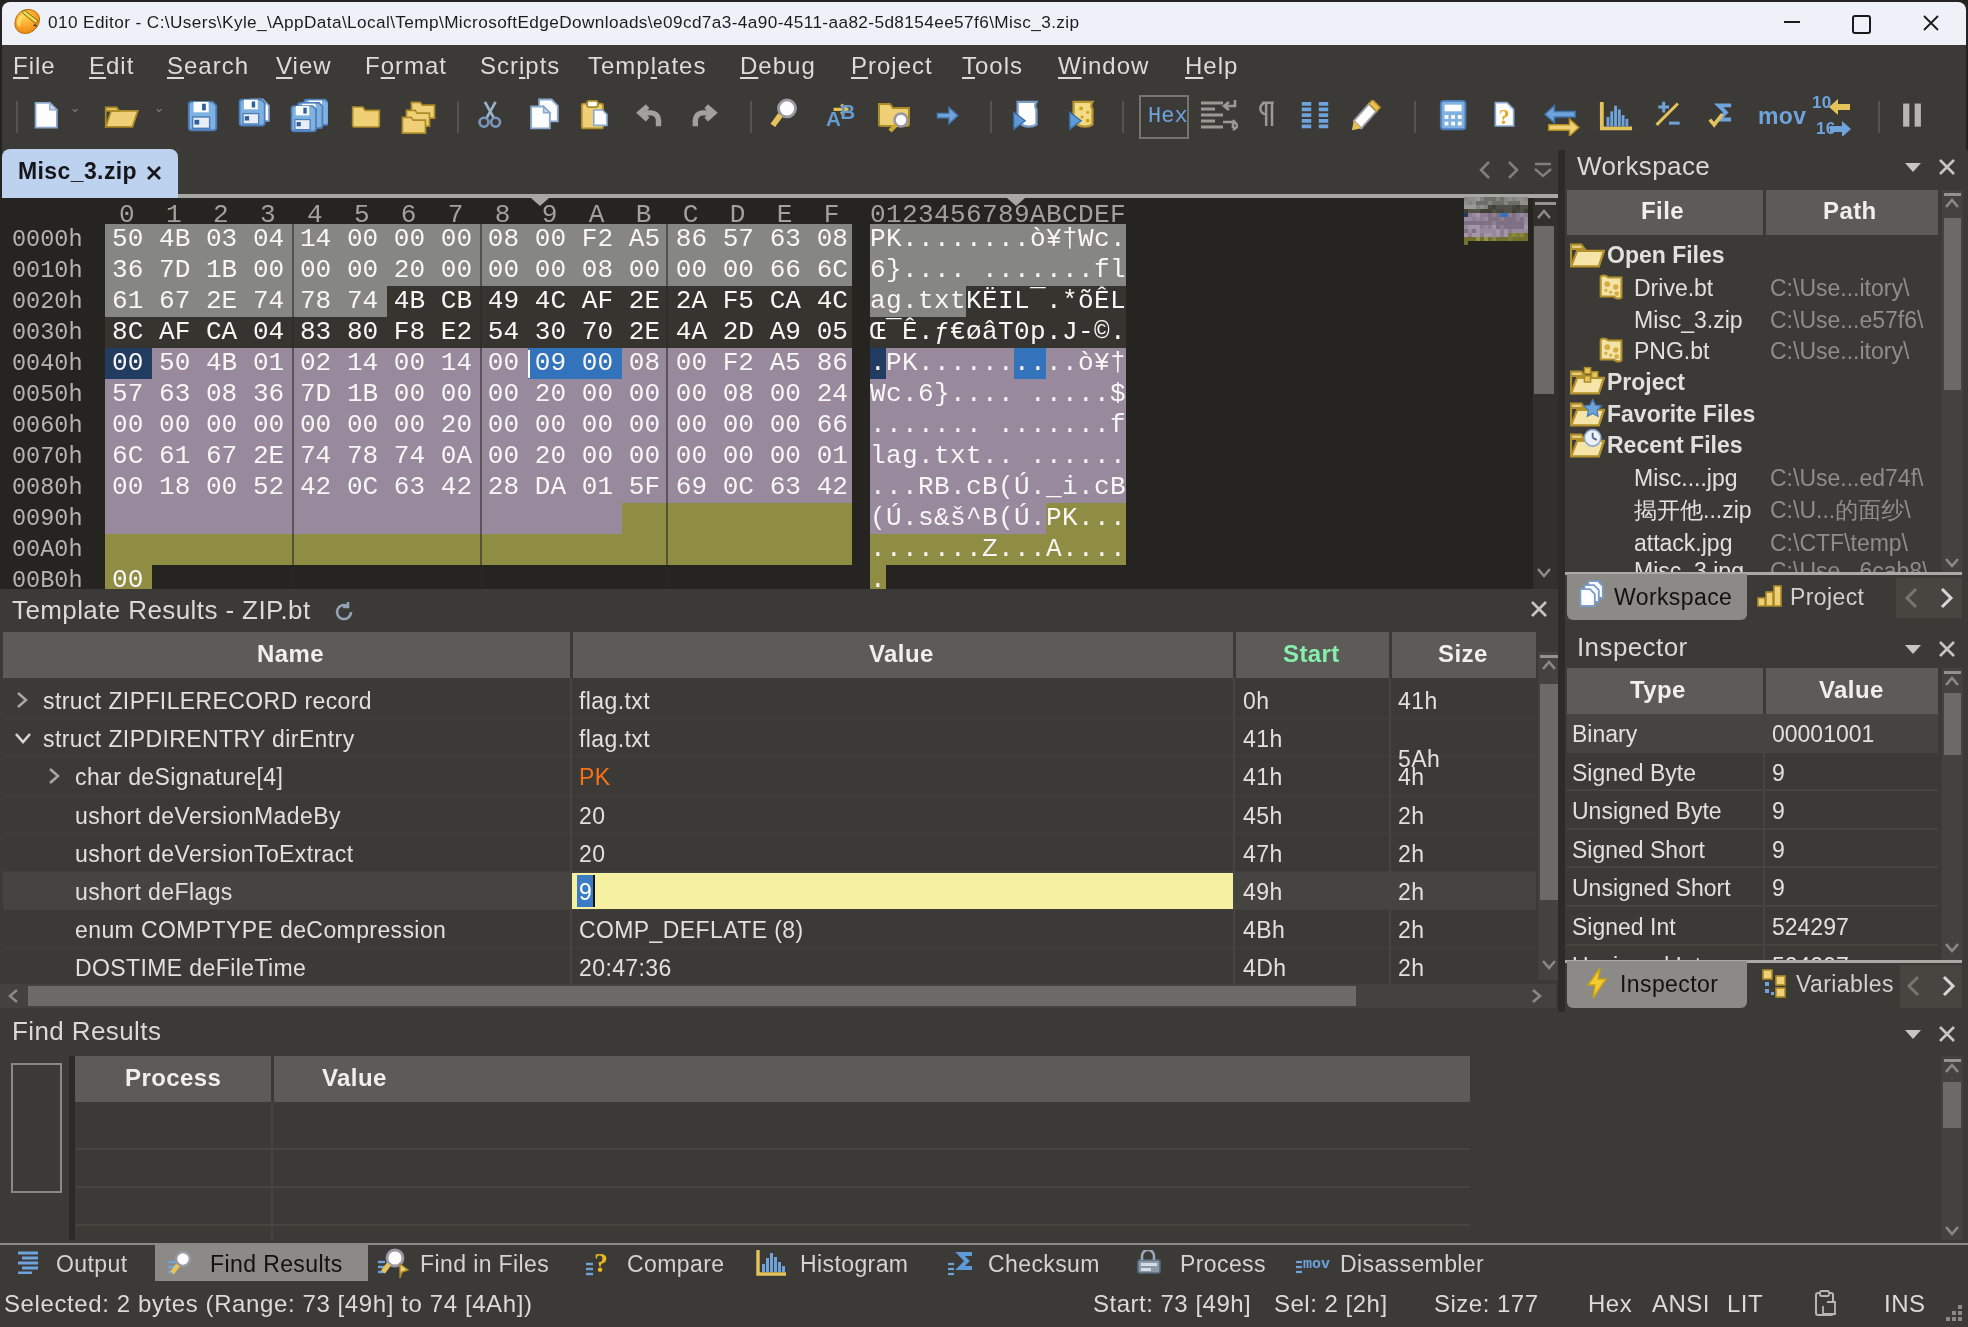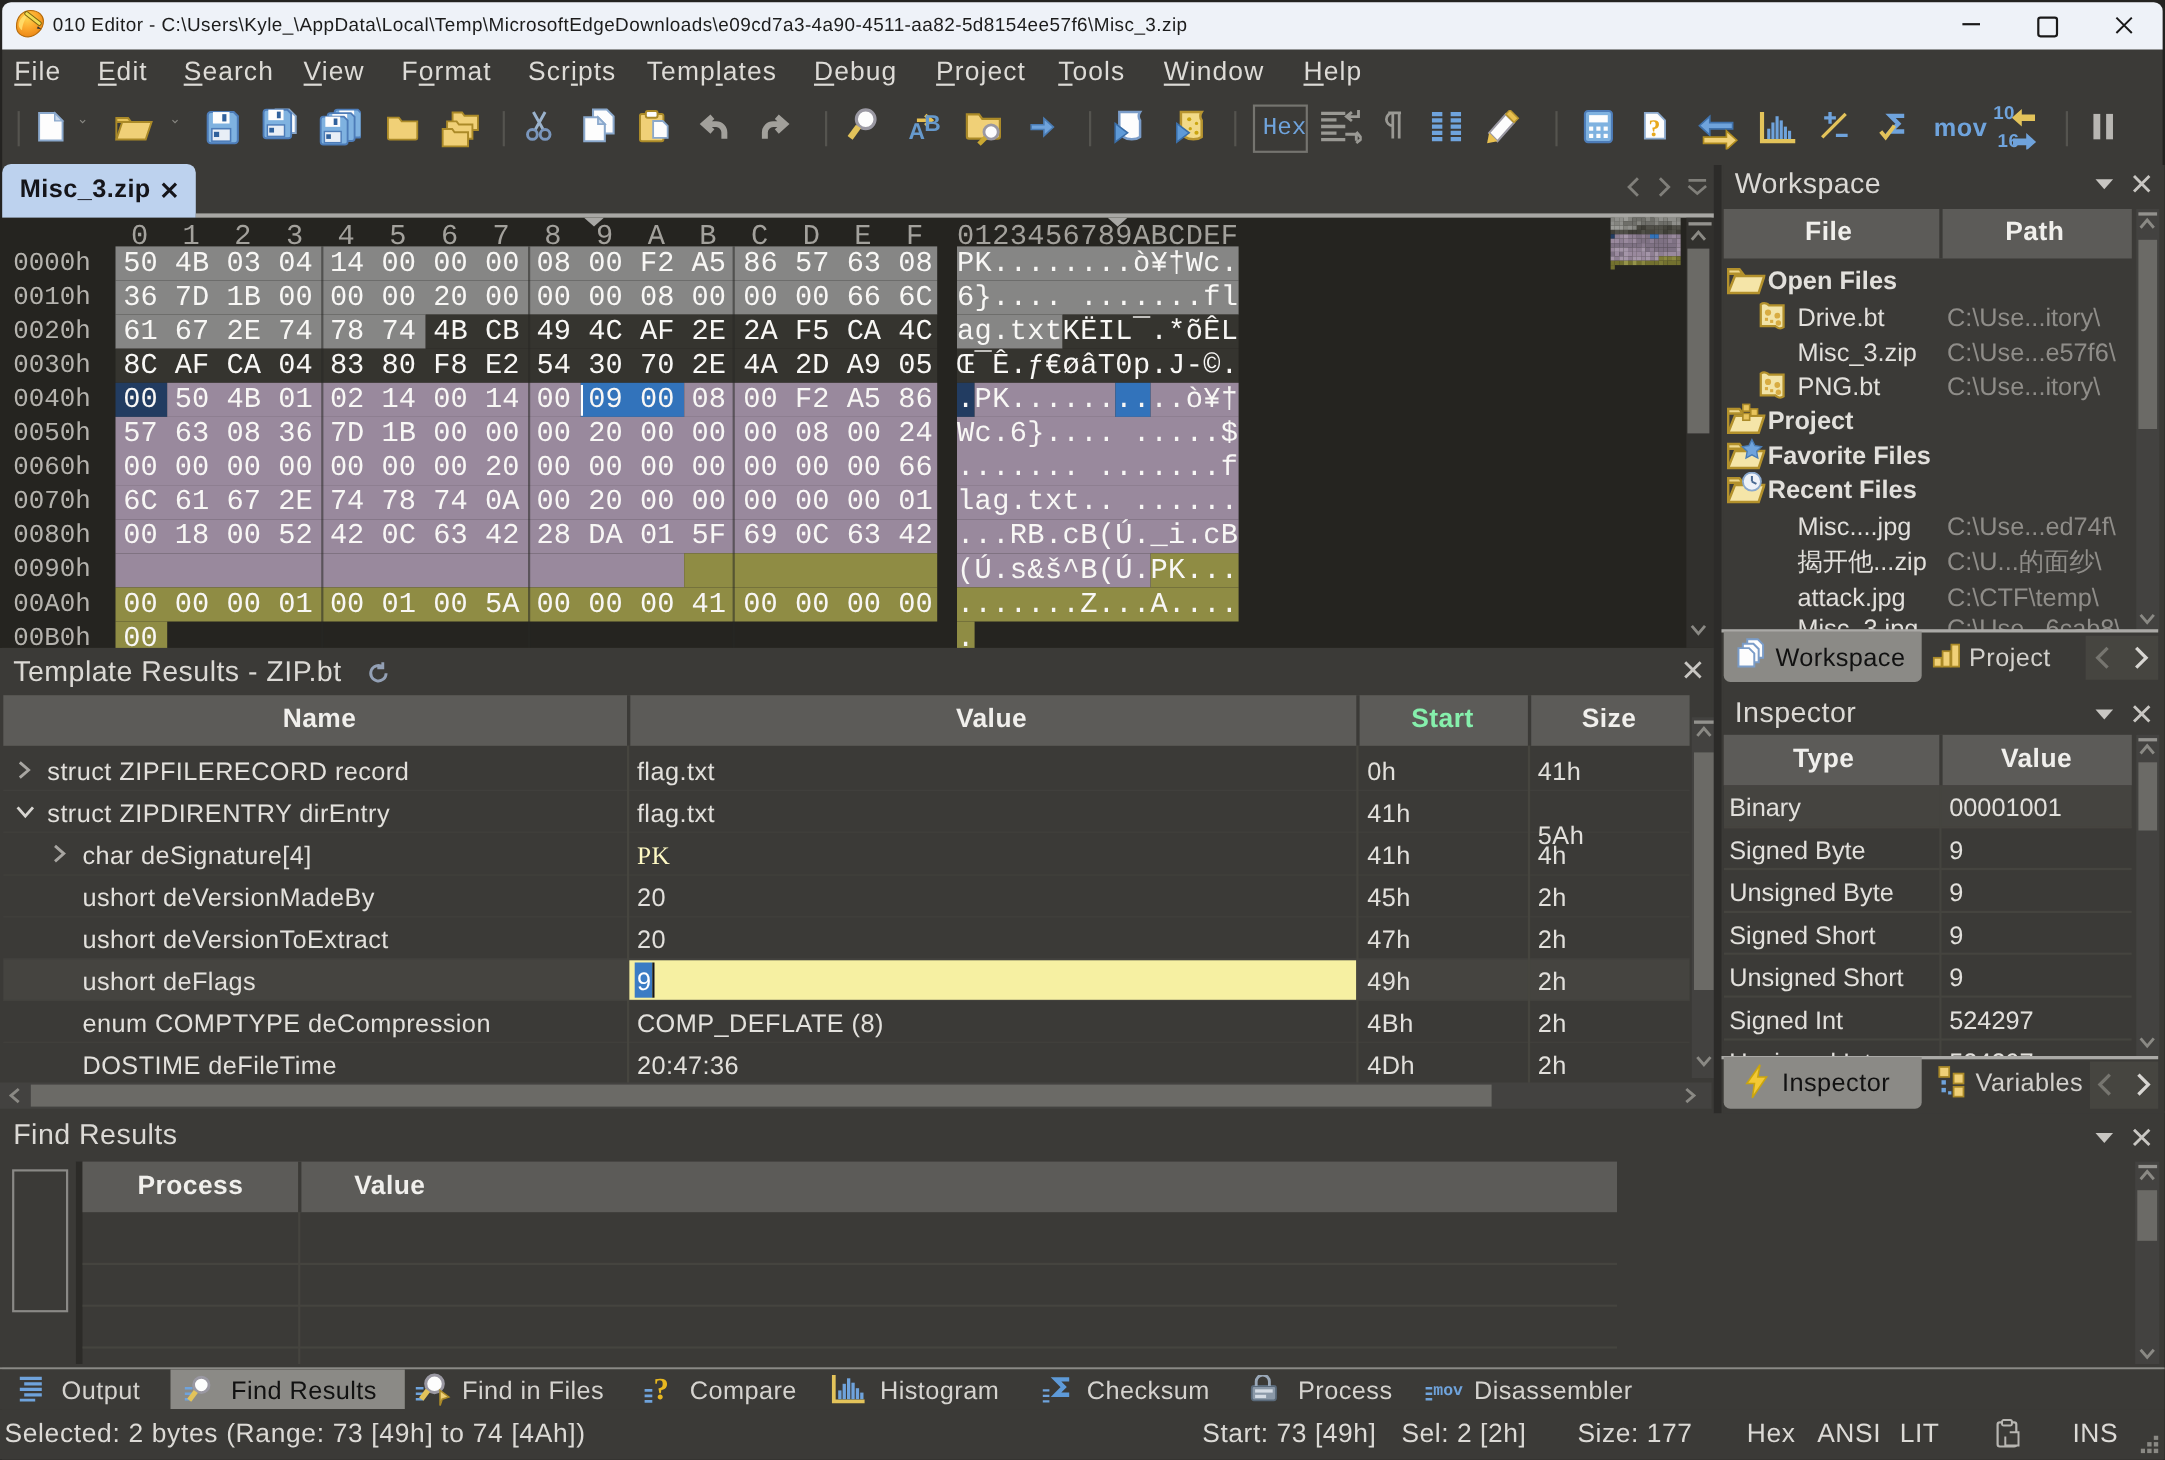--- a/index.html
+++ b/index.html
@@ -323,21 +323,20 @@
 <div style="position:absolute;left:870px;top:410px;font-family:'Liberation Mono',monospace;font-size:26.1px;color:#f8f7f5;font-weight:normal;white-space:pre;letter-spacing:0.333px;line-height:31px;">....... .......f</div>
 <div style="position:absolute;left:12px;top:441px;font-family:'Liberation Mono',monospace;font-size:23.5px;color:#b5b3ae;font-weight:normal;white-space:pre;line-height:31px;">0070h</div>
 <div style="position:absolute;left:112px;top:441px;font-family:'Liberation Mono',monospace;font-size:26.1px;color:#f8f7f5;font-weight:normal;white-space:pre;line-height:31px;">6C 61 67 2E 74 78 74 0A 00 20 00 00 00 00 00 01</div>
 <div style="position:absolute;left:870px;top:441px;font-family:'Liberation Mono',monospace;font-size:26.1px;color:#f8f7f5;font-weight:normal;white-space:pre;letter-spacing:0.333px;line-height:31px;">lag.txt.. ......</div>
 <div style="position:absolute;left:12px;top:472px;font-family:'Liberation Mono',monospace;font-size:23.5px;color:#b5b3ae;font-weight:normal;white-space:pre;line-height:31px;">0080h</div>
 <div style="position:absolute;left:112px;top:472px;font-family:'Liberation Mono',monospace;font-size:26.1px;color:#f8f7f5;font-weight:normal;white-space:pre;line-height:31px;">00 18 00 52 42 0C 63 42 28 DA 01 5F 69 0C 63 42</div>
 <div style="position:absolute;left:870px;top:472px;font-family:'Liberation Mono',monospace;font-size:26.1px;color:#f8f7f5;font-weight:normal;white-space:pre;letter-spacing:0.333px;line-height:31px;">...RB.cB(Ú._i.cB</div>
 <div style="position:absolute;left:12px;top:503px;font-family:'Liberation Mono',monospace;font-size:23.5px;color:#b5b3ae;font-weight:normal;white-space:pre;line-height:31px;">0090h</div>
 <div style="position:absolute;left:870px;top:503px;font-family:'Liberation Mono',monospace;font-size:26.1px;color:#f8f7f5;font-weight:normal;white-space:pre;letter-spacing:0.333px;line-height:31px;">(Ú.s&amp;š^B(Ú.PK...</div>
 <div style="position:absolute;left:12px;top:534px;font-family:'Liberation Mono',monospace;font-size:23.5px;color:#b5b3ae;font-weight:normal;white-space:pre;line-height:31px;">00A0h</div>
-<div style="position:absolute;left:112px;top:534px;font-family:'Liberation Mono',monospace;font-size:26.1px;color:#f8f7f5;font-weight:normal;white-space:pre;line-height:31px;">00 00 00 01 00 01 00 5A 00 00 00 41 00 00 00 00</div>
 <div style="position:absolute;left:870px;top:534px;font-family:'Liberation Mono',monospace;font-size:26.1px;color:#f8f7f5;font-weight:normal;white-space:pre;letter-spacing:0.333px;line-height:31px;">.......Z...A....</div>
 <div style="position:absolute;left:12px;top:565px;font-family:'Liberation Mono',monospace;font-size:23.5px;color:#b5b3ae;font-weight:normal;white-space:pre;line-height:31px;">00B0h</div>
 <div style="position:absolute;left:112px;top:565px;font-family:'Liberation Mono',monospace;font-size:26.1px;color:#f8f7f5;font-weight:normal;white-space:pre;line-height:31px;">00</div>
 <div style="position:absolute;left:870px;top:565px;font-family:'Liberation Mono',monospace;font-size:26.1px;color:#f8f7f5;font-weight:normal;white-space:pre;letter-spacing:0.333px;line-height:31px;">.</div>
 <div style="position:absolute;left:528px;top:350px;width:2px;height:28px;background:#ffffff;"></div>
 <svg style="position:absolute;left:1464px;top:197px;" width="64" height="52" viewBox="0 0 64 52">
       <rect x="0" y="0" width="4" height="4" fill="#84847f"></rect>
       <rect x="4" y="0" width="4" height="4" fill="#8f8f8b"></rect>
       <rect x="8" y="0" width="4" height="4" fill="#8f8f8b"></rect>
       <rect x="12" y="0" width="4" height="4" fill="#9a9a96"></rect>
@@ -554,21 +553,21 @@
     </svg>
 <div style="position:absolute;left:43px;top:725px;font-family:'Liberation Sans',sans-serif;font-size:23px;color:#e2e0dc;font-weight:normal;white-space:pre;letter-spacing:0.4px;line-height:28px;">struct ZIPDIRENTRY dirEntry</div>
 <div style="position:absolute;left:579px;top:725px;font-family:'Liberation Sans',sans-serif;font-size:23px;color:#e2e0dc;font-weight:normal;white-space:pre;letter-spacing:0.4px;line-height:28px;">flag.txt</div>
 <div style="position:absolute;left:1243px;top:725px;font-family:'Liberation Sans',sans-serif;font-size:23px;color:#e2e0dc;font-weight:normal;white-space:pre;letter-spacing:0.4px;line-height:28px;">41h</div>
 <div style="position:absolute;left:1398px;top:725px;font-family:'Liberation Sans',sans-serif;font-size:23px;color:#e2e0dc;font-weight:normal;white-space:pre;letter-spacing:0.4px;line-height:28px;margin-top:20px;">5Ah</div>
 <div style="position:absolute;left:3px;top:795px;width:1533px;height:1px;background:#42413d;"></div>
 <svg style="position:absolute;left:45px;top:766px;" width="18" height="20" viewBox="0 0 18 20">
       <path d="M5 3 l8 7 -8 7" stroke="#a8a6a2" stroke-width="2.6" fill="none"></path>
     </svg>
 <div style="position:absolute;left:75px;top:763px;font-family:'Liberation Sans',sans-serif;font-size:23px;color:#e2e0dc;font-weight:normal;white-space:pre;letter-spacing:0.4px;line-height:29px;">char deSignature[4]</div>
-<div style="position:absolute;left:579px;top:763px;font-family:Liberation Serif, serif;font-size:23px;color:#fef9c3;font-weight:normal;white-space:pre;letter-spacing:0.4px;line-height:29px;">PK</div>
+<div style="position:absolute;left:579px;top:763px;font-family:Liberation Sans, sans-serif;font-size:23px;color:#f97316;font-weight:normal;white-space:pre;letter-spacing:0.4px;line-height:29px;">PK</div>
 <div style="position:absolute;left:1243px;top:763px;font-family:'Liberation Sans',sans-serif;font-size:23px;color:#e2e0dc;font-weight:normal;white-space:pre;letter-spacing:0.4px;line-height:29px;">41h</div>
 <div style="position:absolute;left:1398px;top:763px;font-family:'Liberation Sans',sans-serif;font-size:23px;color:#e2e0dc;font-weight:normal;white-space:pre;letter-spacing:0.4px;line-height:29px;">4h</div>
 <div style="position:absolute;left:3px;top:833px;width:1533px;height:1px;background:#42413d;"></div>
 <div style="position:absolute;left:75px;top:802px;font-family:'Liberation Sans',sans-serif;font-size:23px;color:#e2e0dc;font-weight:normal;white-space:pre;letter-spacing:0.4px;line-height:28px;">ushort deVersionMadeBy</div>
 <div style="position:absolute;left:579px;top:802px;font-family:'Liberation Sans',sans-serif;font-size:23px;color:#e2e0dc;font-weight:normal;white-space:pre;letter-spacing:0.4px;line-height:28px;">20</div>
 <div style="position:absolute;left:1243px;top:802px;font-family:'Liberation Sans',sans-serif;font-size:23px;color:#e2e0dc;font-weight:normal;white-space:pre;letter-spacing:0.4px;line-height:28px;">45h</div>
 <div style="position:absolute;left:1398px;top:802px;font-family:'Liberation Sans',sans-serif;font-size:23px;color:#e2e0dc;font-weight:normal;white-space:pre;letter-spacing:0.4px;line-height:28px;">2h</div>
 <div style="position:absolute;left:3px;top:871px;width:1533px;height:1px;background:#42413d;"></div>
 <div style="position:absolute;left:75px;top:840px;font-family:'Liberation Sans',sans-serif;font-size:23px;color:#e2e0dc;font-weight:normal;white-space:pre;letter-spacing:0.4px;line-height:28px;">ushort deVersionToExtract</div>
 <div style="position:absolute;left:579px;top:840px;font-family:'Liberation Sans',sans-serif;font-size:23px;color:#e2e0dc;font-weight:normal;white-space:pre;letter-spacing:0.4px;line-height:28px;">20</div>

